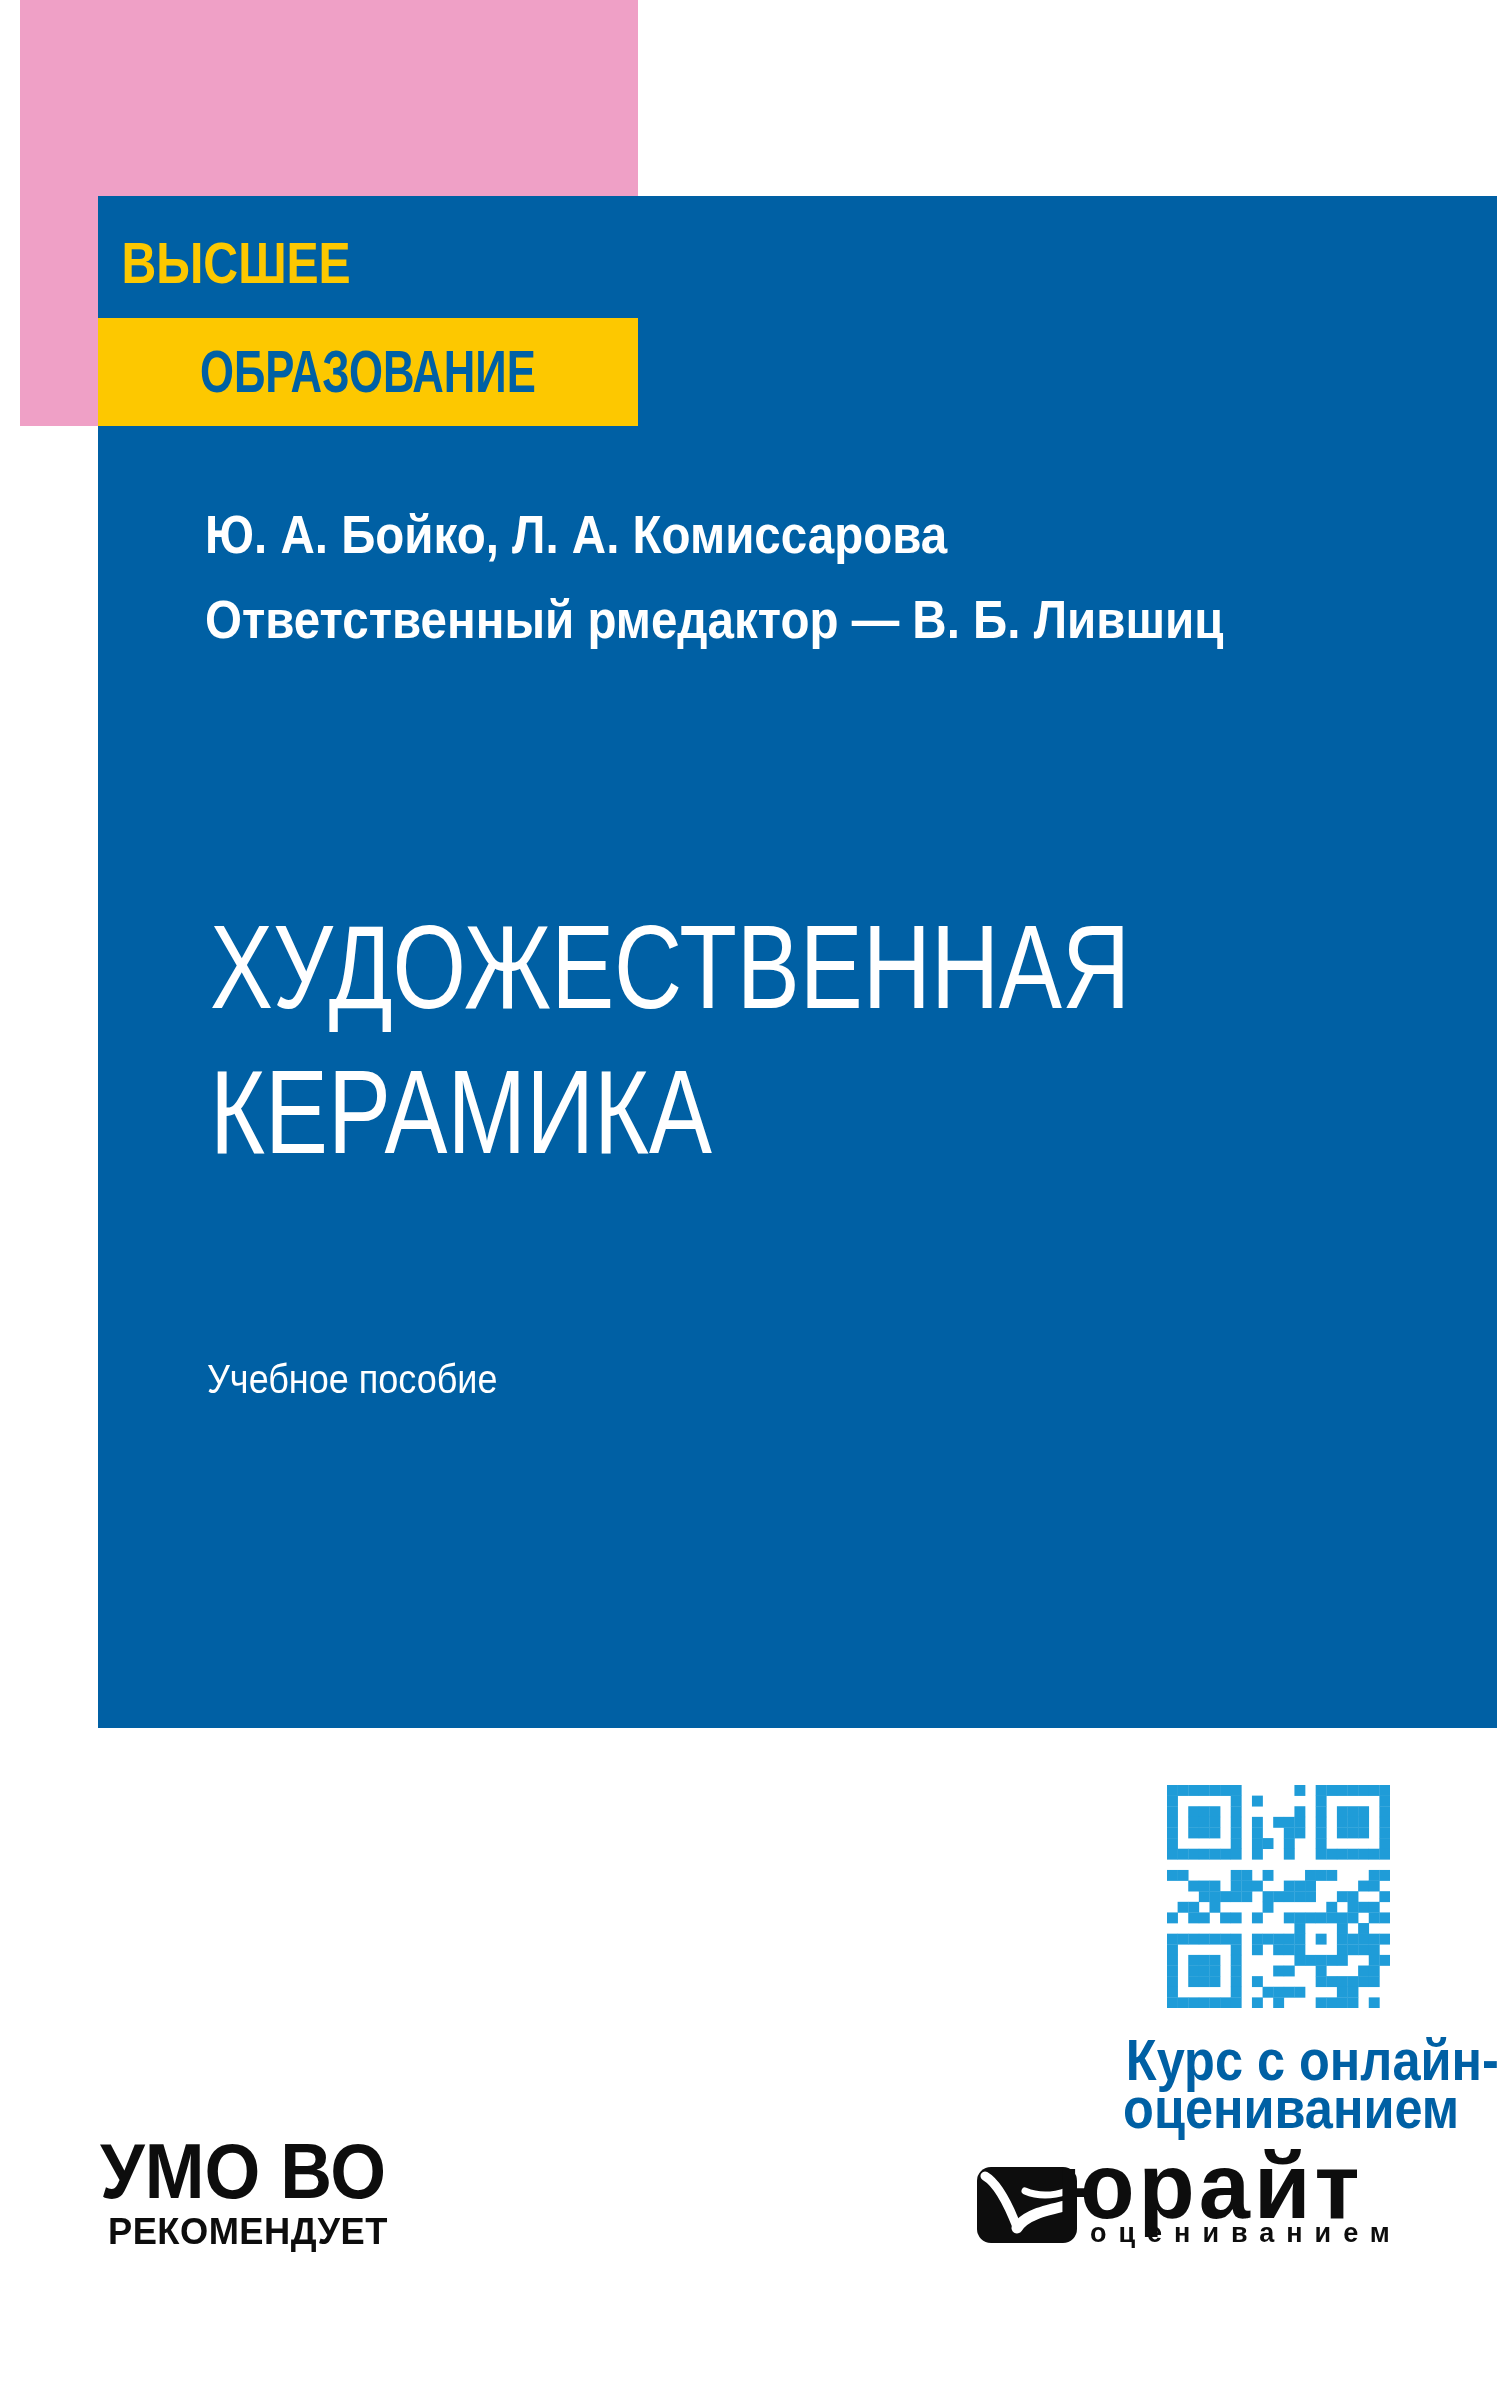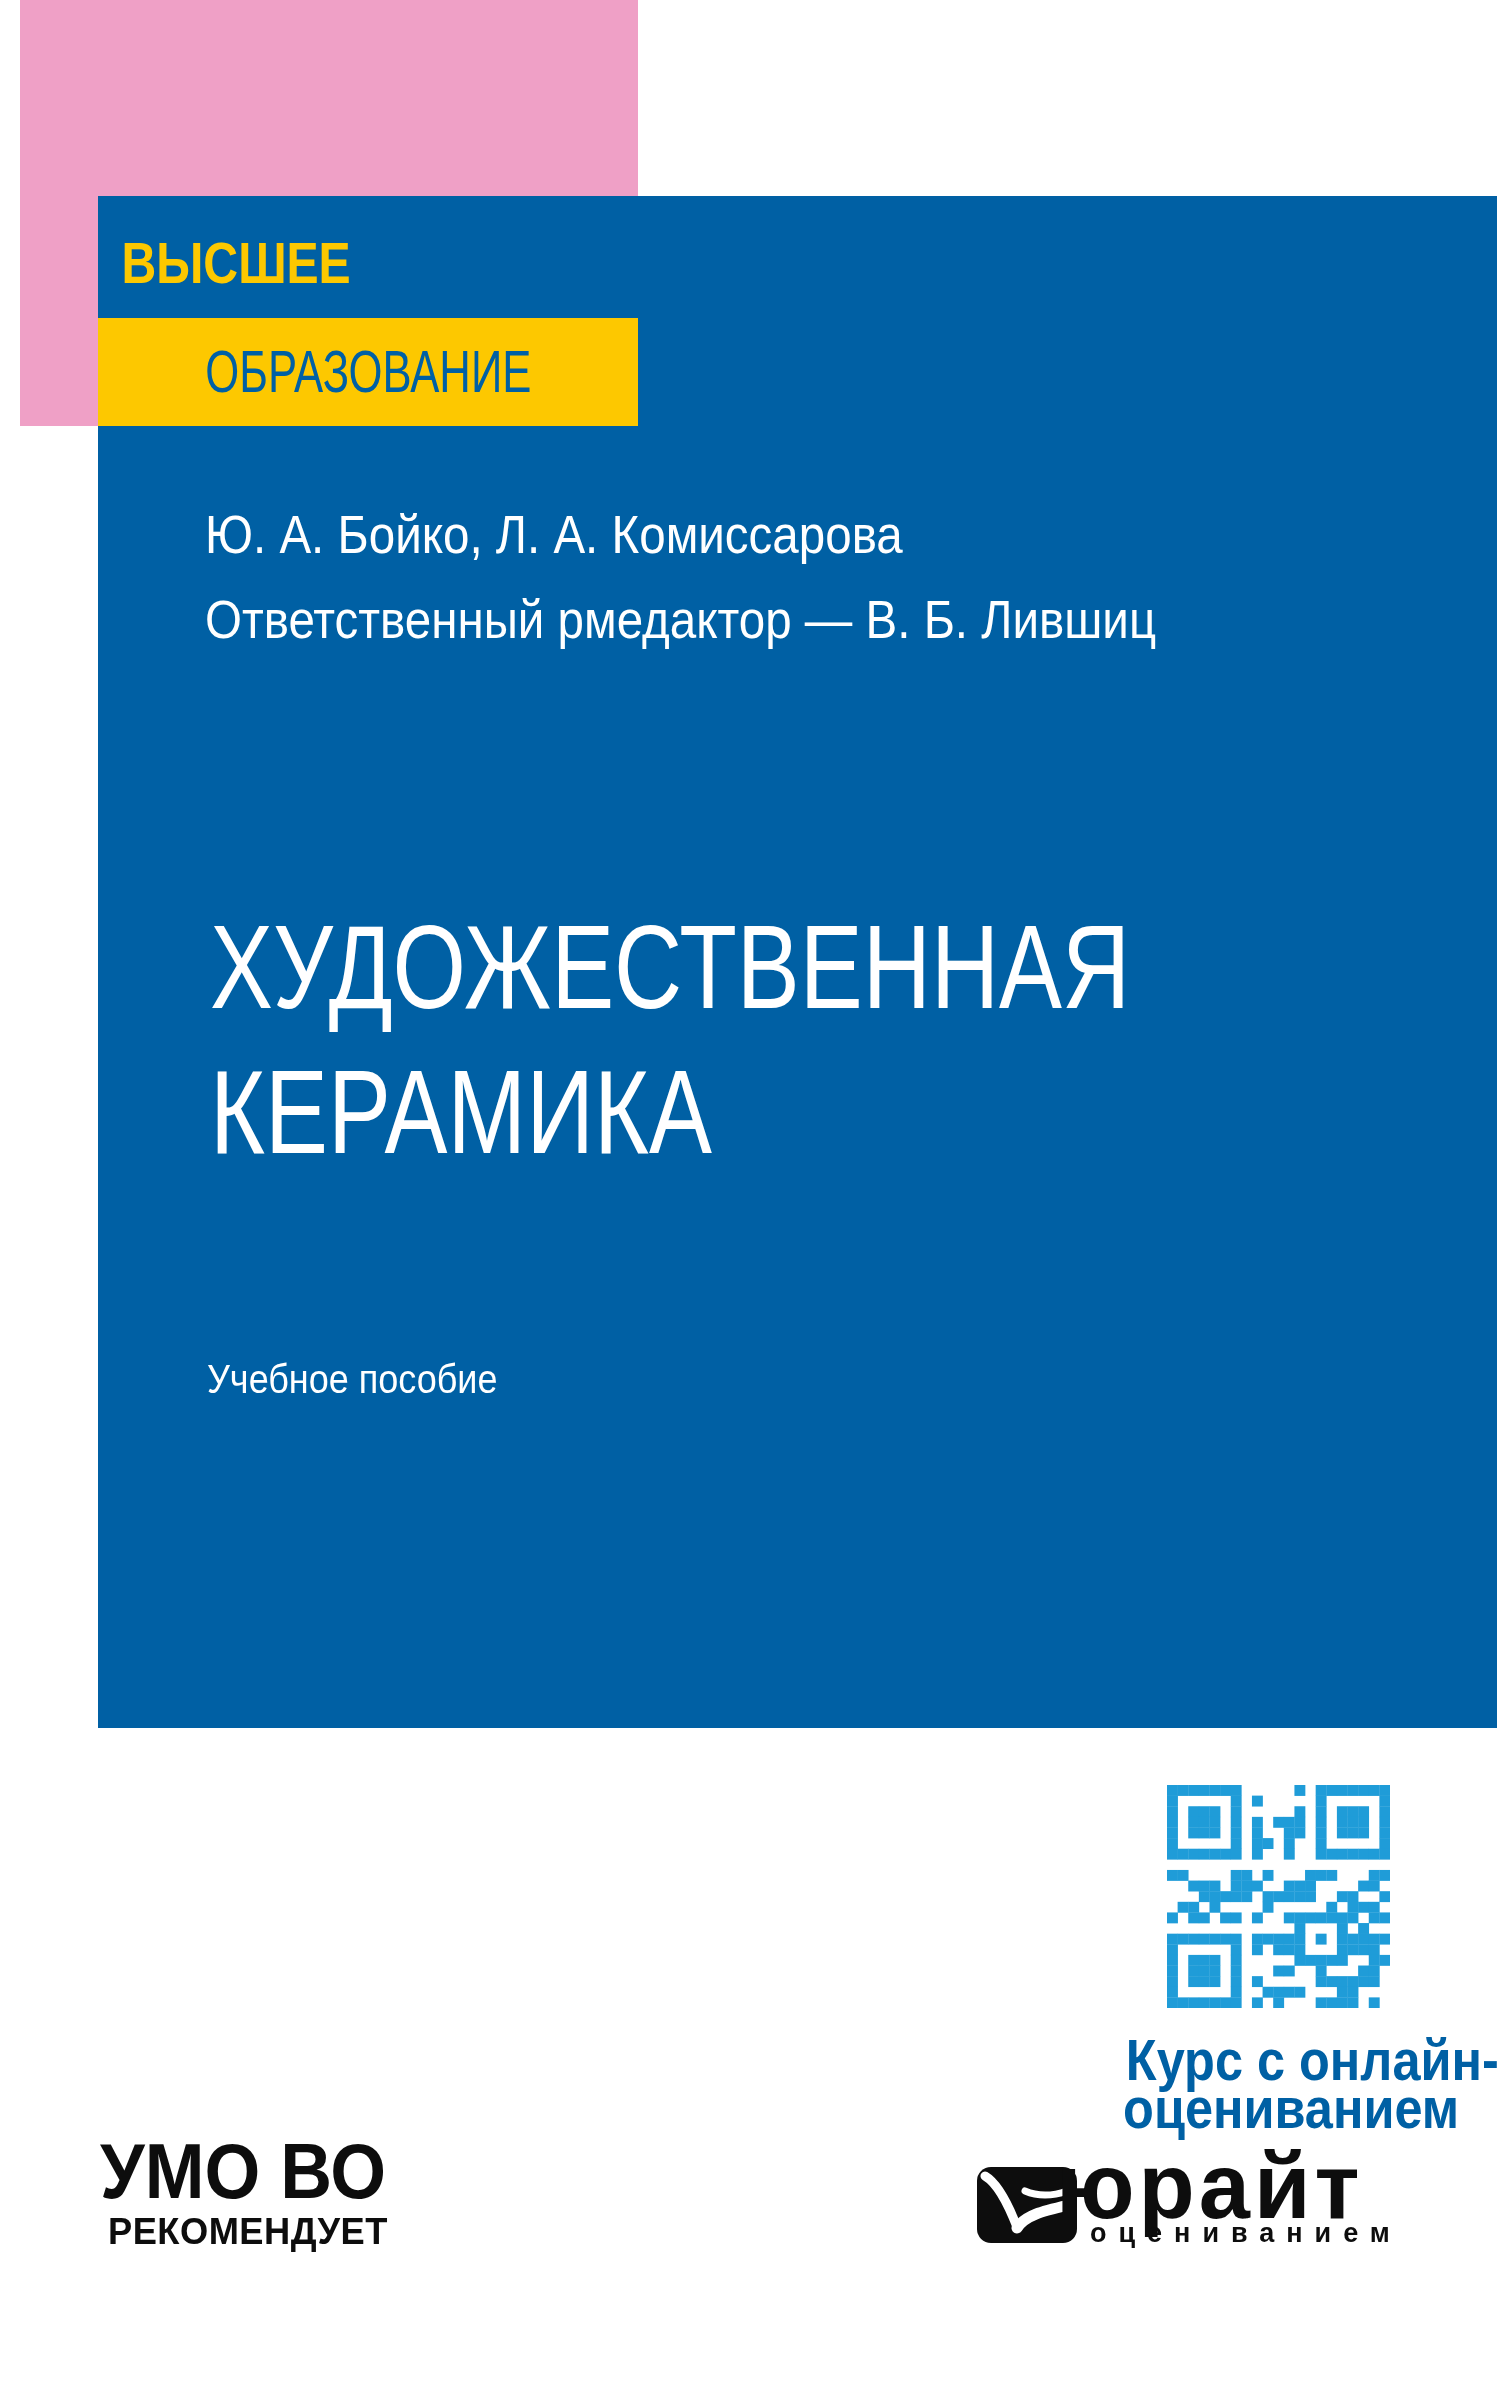--- a/index.html
+++ b/index.html
@@ -21,27 +21,27 @@
   .ol{transform-origin:0 50%;}  
   .oc{transform-origin:50% 50%;}
 
   .badge-top{
     left:98px;top:234px;width:540px;text-align:left;
     color:var(--yellow);font-size:58px;font-weight:700;line-height:1;
   }
   .badge-top .sx{transform:scaleX(.83);}
   .badge-bottom{
     left:98px;top:318px;width:540px;height:88px;text-align:center;
-    color:var(--blue);font-size:59px;font-weight:400;line-height:108px;
+    color:var(--blue);font-size:59px;font-weight:700;line-height:108px;
   }
   .badge-bottom .sx{transform:scaleX(.74);}
 
   .authors{
     left:205px;top:492px;color:var(--white);
-    font-size:54px;font-weight:400;line-height:85px;
+    font-size:54px;font-weight:700;line-height:85px;
   }
   .authors .sx{transform:scaleX(.88);}
 
   .book-title{
     left:210px;top:895px;color:var(--white);
     font-size:118px;font-weight:400;line-height:145px;
   }
   .book-title .sx{transform:scaleX(.80);}
 
   .subtitle{

